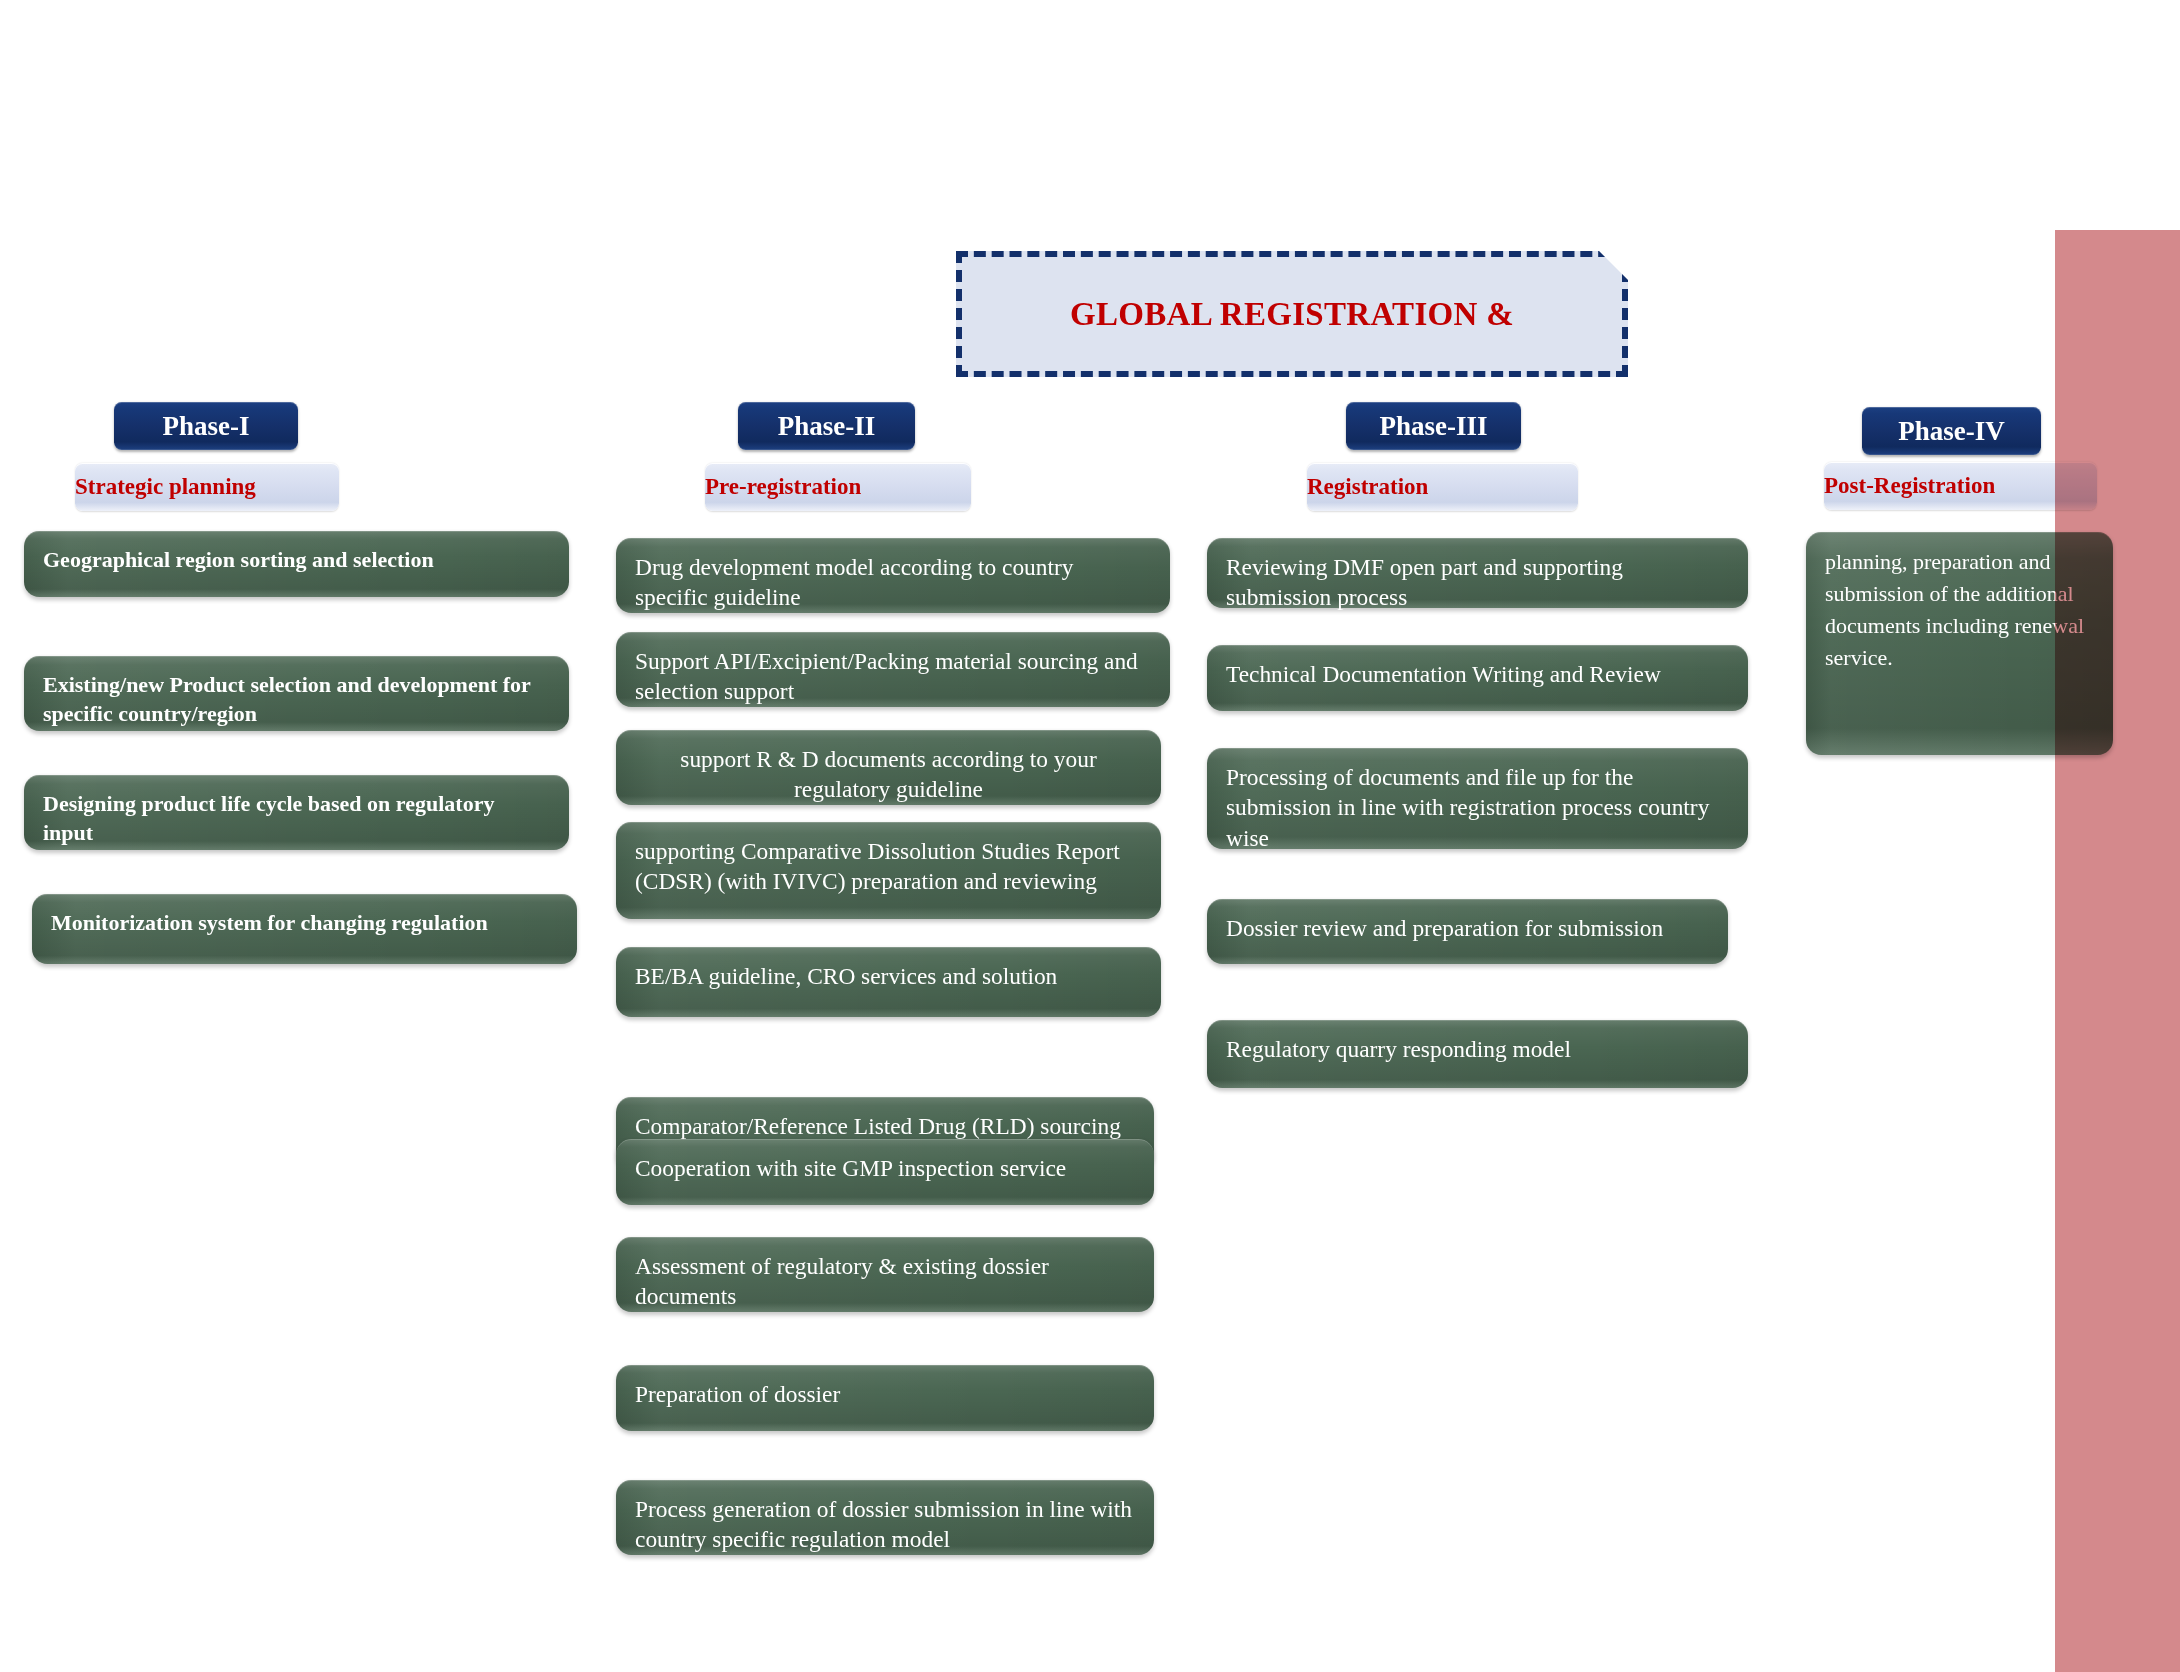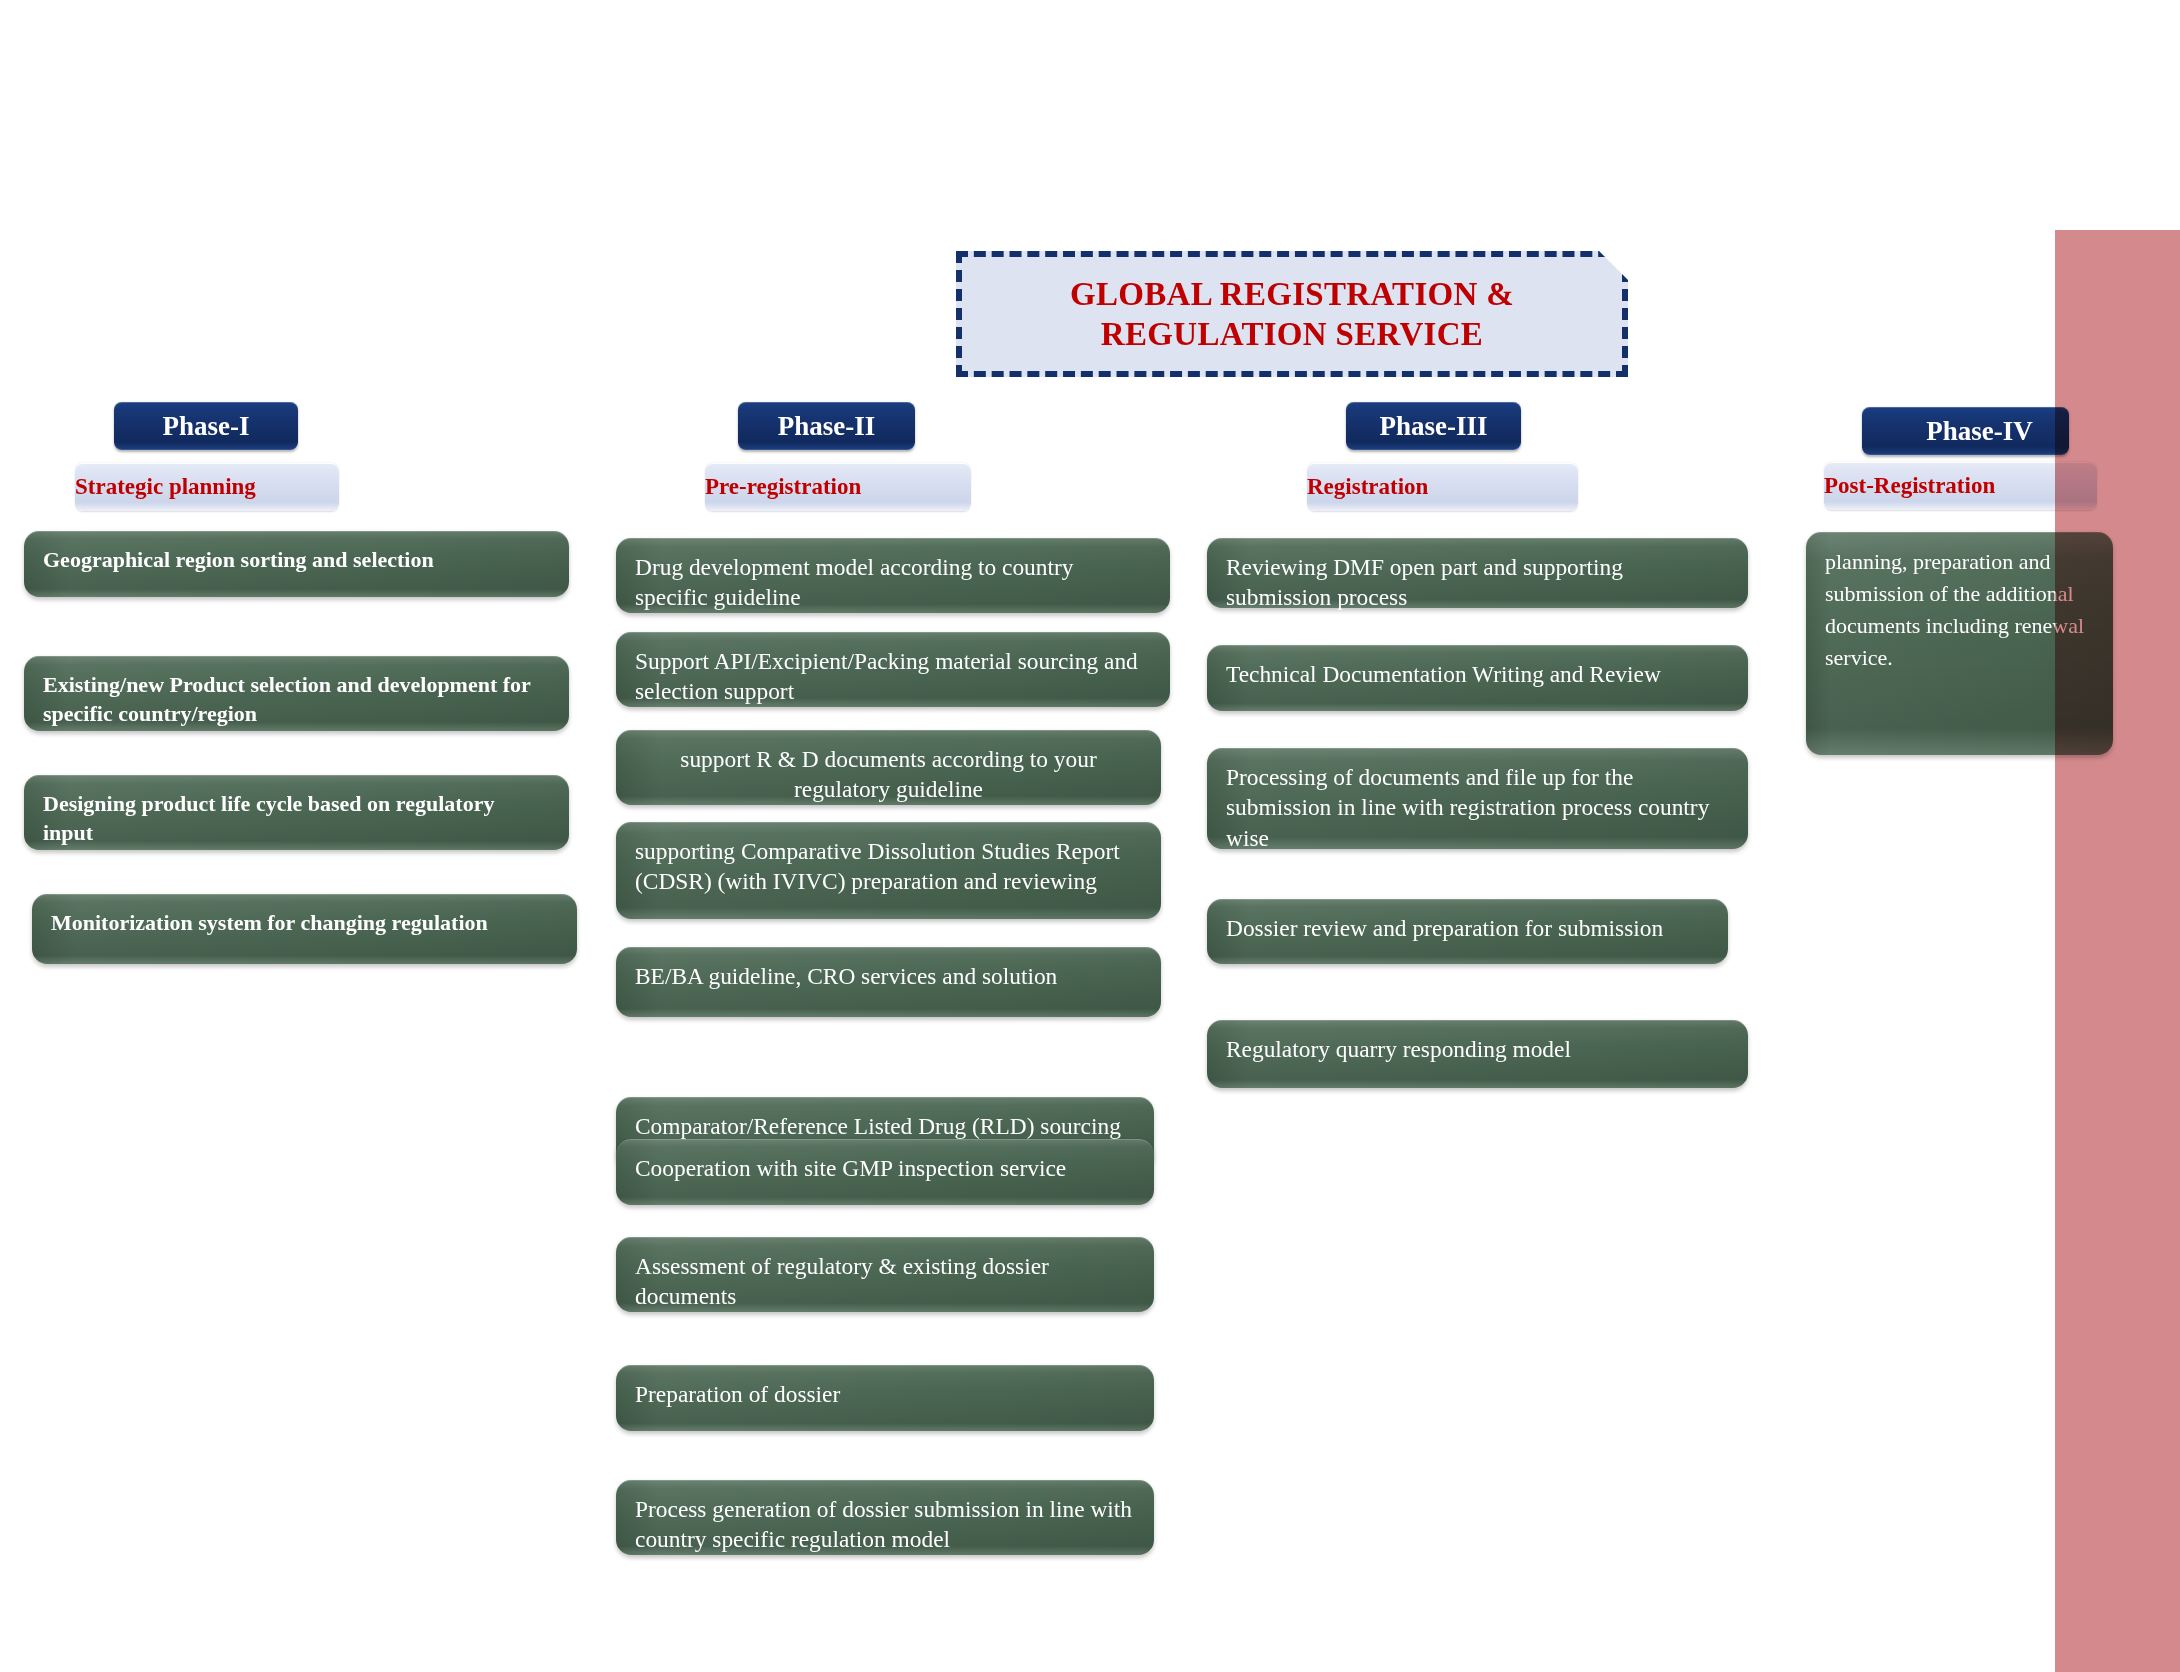--- a/index.html
+++ b/index.html
@@ -77,21 +77,21 @@
     align-items: center;
     justify-content: center;
     color: #ffffff;
     font-weight: bold;
     font-size: 27px;
     z-index: 20;
   }
   #badge-1 { left: 114px; top: 402px; width: 184px; }
   #badge-2 { left: 738px; top: 402px; width: 177px; }
   #badge-3 { left: 1346px; top: 402px; width: 175px; }
-  #badge-4 { left: 1862px; top: 407px; width: 179px; padding-left: 28px; }
+  #badge-4 { left: 1862px; top: 407px; width: 179px; }
 
   
   .phase-subtitle {
     position: absolute;
     height: 48px;
     border-radius: 7.7px;
     background: linear-gradient(to bottom,
         #e8ecf7 0%, #dfe5f4 16%, #d5dcef 52%, #ccd5ea 82%, #eef1f9 100%);
     box-shadow: 0 0.9px 1.7px rgba(0,0,0,0.14),
                 inset 0 0.9px 0 rgba(255,255,255,0.95);
@@ -155,21 +155,20 @@
   }
 </style>
 </head>
 <body>
 
 <div id="pink-panel"></div>
 
 <div id="title-banner">
   <div class="title-text">
     <div>GLOBAL REGISTRATION &amp;</div>
-    <div>REGULATION SERVICE</div>
   </div>
 </div>
 
 <div class="phase-badge" id="badge-1">
   <span>Phase-I</span>
 </div>
 <div class="phase-badge" id="badge-2">
   <span>Phase-II</span>
 </div>
 <div class="phase-badge" id="badge-3">

